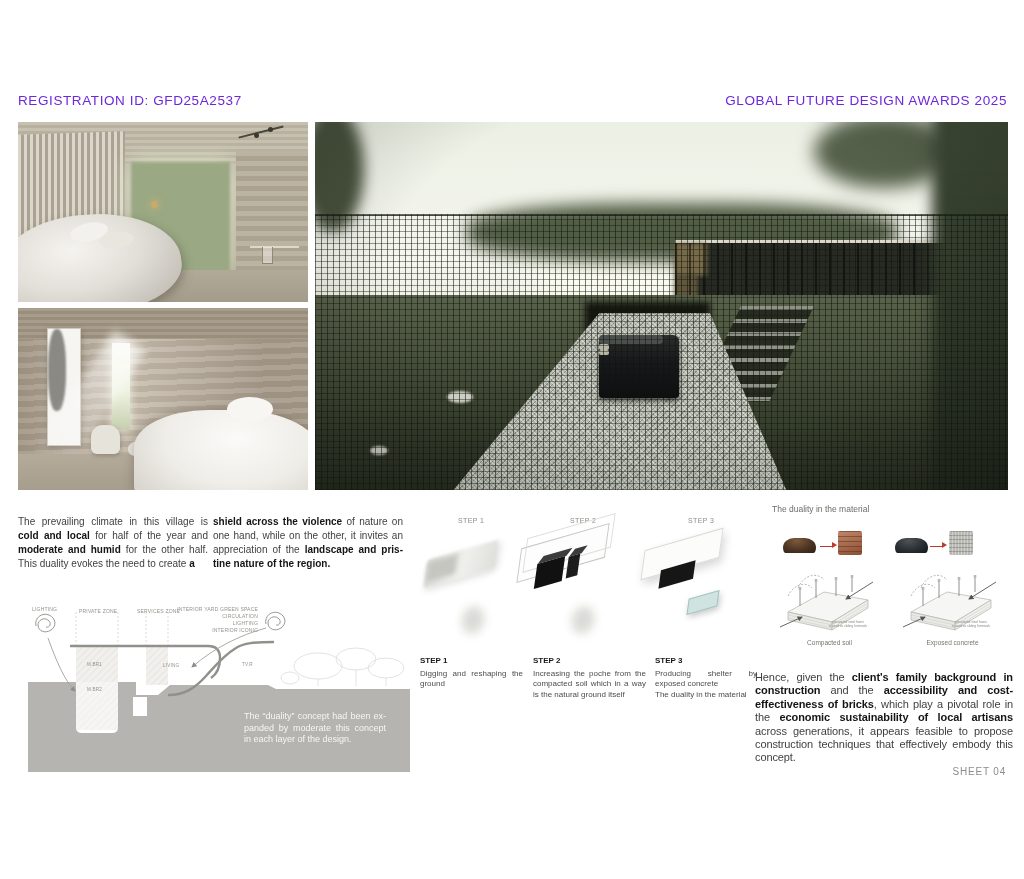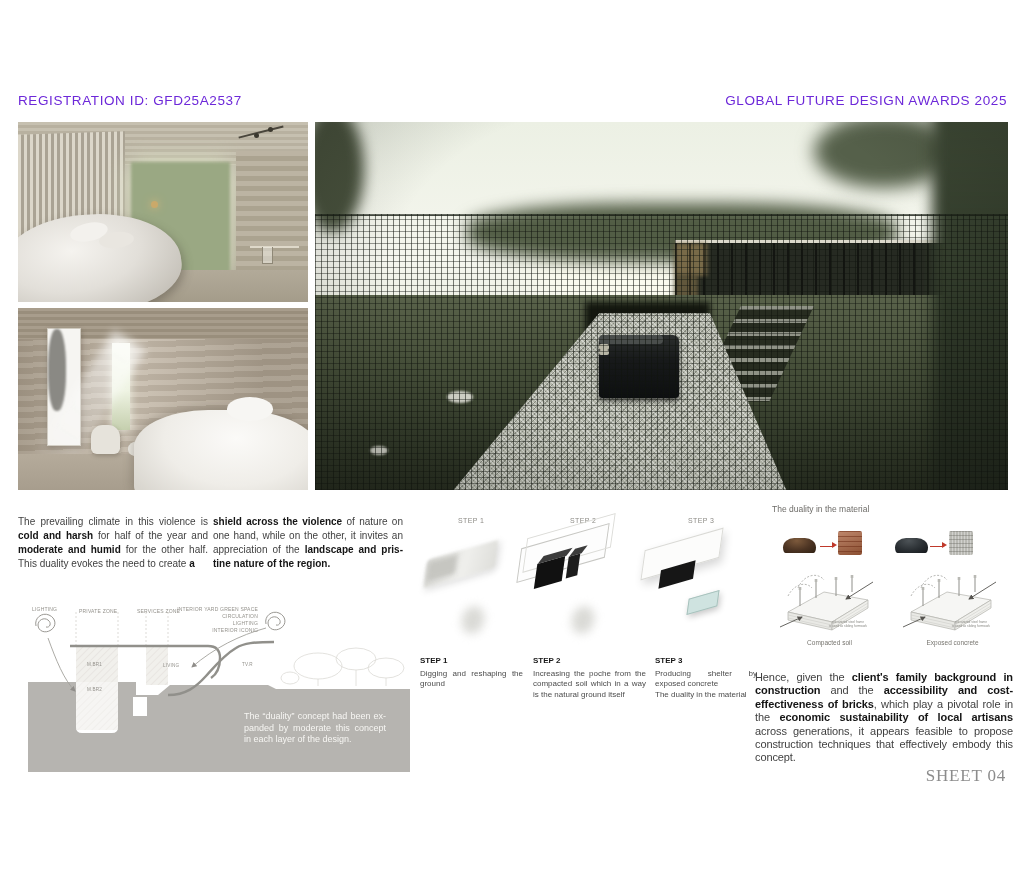--- a/index.html
+++ b/index.html
@@ -158,21 +158,21 @@
                      repeating-linear-gradient(90deg,rgba(255,255,255,.35) 0 1px,transparent 1px 3px);}
   .mat-label{position:absolute;width:95px;text-align:center;font-size:6.5px;color:#77756f;}
   #mat-label-1{left:782px;top:639px;}
   #mat-label-2{left:905px;top:639px;}
 
   
   #outro{left:755px;top:671px;width:258px;font-size:11px;line-height:13.4px;
     color:#3f3f3f;text-align:justify;hyphens:manual;letter-spacing:-.1px;}
 
   
-  #sheet-no{right:18px;top:766px;font-size:17px;color:#8c8c8c;letter-spacing:.8px;font-family:Liberation Serif, serif;}
+  #sheet-no{right:18px;top:766px;font-size:10px;color:#8c8c8c;letter-spacing:.8px;}
 </style>
 </head>
 <body>
 
 <div class="abs hdr" id="reg-id">REGISTRATION ID: GFD25A2537</div>
 <div class="abs hdr" id="award-title">GLOBAL FUTURE DESIGN AWARDS 2025</div>
 
 <div class="abs photo" id="bedroom1">
   <div class="b1-base"></div>
   <div class="b1-ceiling"></div>
@@ -228,21 +228,21 @@
     <div class="ex-car-light" style="left:8%;"></div>
     <div class="ex-car-light" style="right:8%;"></div>
   </div>
   <div class="ex-rock" style="left:19%;top:73%;width:26px;height:12px;"></div>
   <div class="ex-rock" style="left:8%;top:88%;width:18px;height:9px;"></div>
   <div class="ex-trees-right"></div>
   <div class="ex-mesh"></div>
   <div class="ex-vignette"></div>
 </div>
 
-<div class="abs intro-col" id="intro-col1"><span>The prevailing climate in this violence is </span><span class="b">cold and harsh</span><span> for half of the year and </span><span class="b">moderate and humid</span><span> for the other half. This duality evokes the need to create </span><span class="b">a</span></div>
+<div class="abs intro-col" id="intro-col1"><span>The prevailing climate in this village is </span><span class="b">cold and local</span><span> for half of the year and </span><span class="b">moderate and humid</span><span> for the other half. This duality evokes the need to create </span><span class="b">a</span></div>
 <div class="abs intro-col" id="intro-col2"><span class="b">shield across the violence</span><span> of nature on one hand, while on the other, it invites an appreciation of the </span><span class="b">landscape and pris­tine nature of the region.</span></div>
 
 <svg class="abs" style="left:18px;top:598px;" width="392" height="177" viewBox="0 0 392 177">
   <defs>
     <pattern id="hatch" width="5" height="5" patternUnits="userSpaceOnUse" patternTransform="rotate(45)">
       <rect width="5" height="5" fill="#efede9"></rect>
       <line x1="0" y1="0" x2="0" y2="5" stroke="#d9d6d0" stroke-width="1"></line>
     </pattern>
     <marker id="ah" markerWidth="6" markerHeight="6" refX="5" refY="3" orient="auto">
         <path d="M0,0 L6,3 L0,6 Z" fill="#8f8d89"></path>

